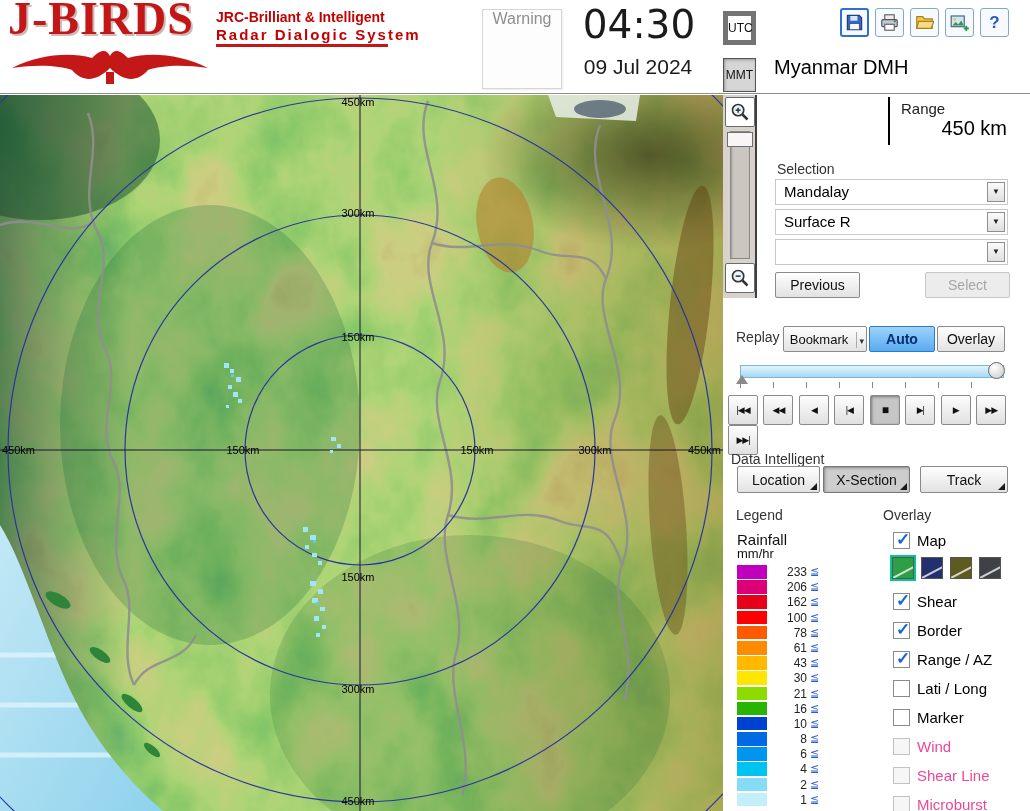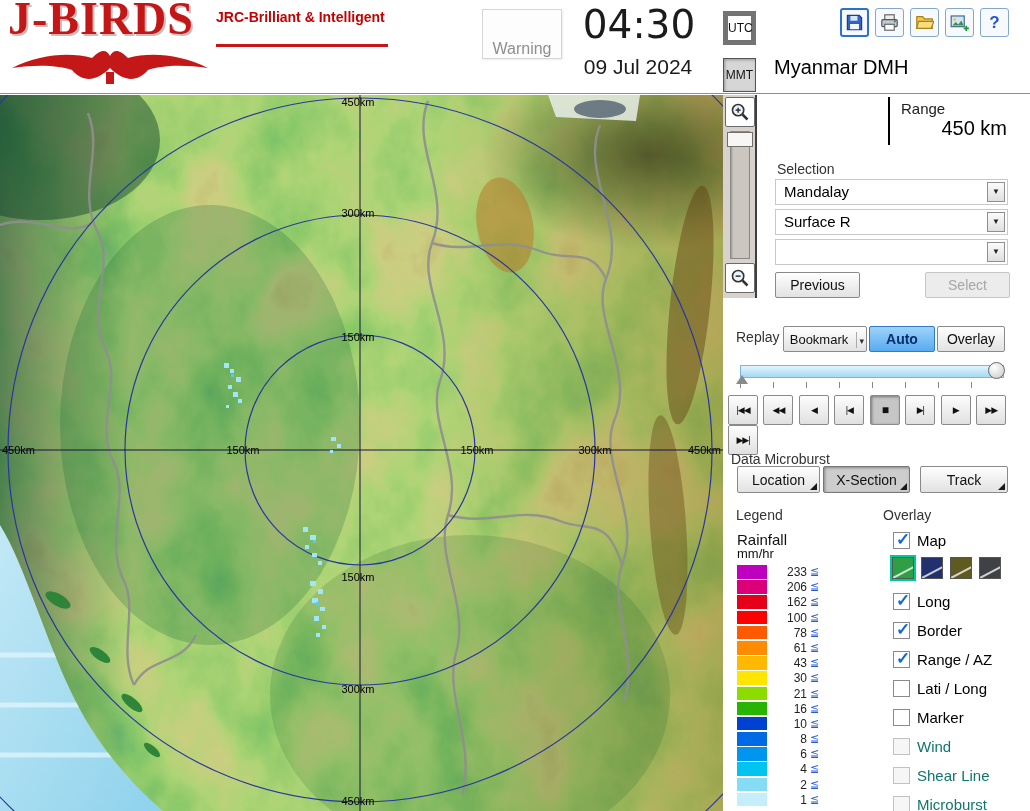--- a/index.html
+++ b/index.html
@@ -7,21 +7,21 @@
   #app{position:relative;width:1030px;height:811px;background:#fff;overflow:hidden}
 
   
   #hdr{position:absolute;left:0;top:0;width:1030px;height:94px;background:#fff;border-bottom:1px solid #8f8f8f}
   #logo-title{position:absolute;left:8px;top:-6px;font-family:"Liberation Serif",serif;font-weight:bold;font-size:46px;line-height:1.1;color:#c41616;letter-spacing:1px;text-shadow:2px 2px 0 rgba(70,10,10,.28)}
   #logo-tag1{position:absolute;left:216px;top:9px;font-size:14px;font-weight:bold;color:#c40000}
   #logo-tag2{position:absolute;left:216px;top:26px;font-size:15px;font-weight:bold;color:#c40000;letter-spacing:2px}
   #logo-line{position:absolute;left:216px;top:44px;width:172px;height:3px;background:#c41616}
   #eagle{position:absolute;left:10px;top:46px}
 
-  #warning-box{position:absolute;left:482px;top:9px;width:80px;height:50px;background:#fdfdfd;border:1px solid #d6d6d6;box-shadow:1px 1px 2px rgba(0,0,0,.08);display:flex;align-items:flex-end;justify-content:center;color:#8f8f8f;font-size:16px}
+  #warning-box{position:absolute;left:482px;top:9px;width:80px;height:80px;background:#fdfdfd;border:1px solid #d6d6d6;box-shadow:1px 1px 2px rgba(0,0,0,.08);display:flex;align-items:flex-start;justify-content:center;color:#8f8f8f;font-size:16px}
   #clock-time{position:absolute;left:566px;top:2px;width:146px;text-align:center;font-family:"DejaVu Sans",sans-serif;font-size:39px;color:#1b1b1b}
   #clock-date{position:absolute;left:558px;top:55px;width:160px;text-align:center;font-size:21px;color:#1b1b1b}
 
   .tzbtn{position:absolute;width:33px;height:34px;font-size:12px;font-family:inherit;color:#111;cursor:pointer}
   #btn-utc{left:723px;top:11px;background:#fff;border:5px solid #737373}
   #btn-mmt{left:723px;top:58px;background:#d6d6d6;border:1px solid #555;box-shadow:inset 1px 1px 3px rgba(0,0,0,.3)}
 
   .tool{position:absolute;top:8px;width:29px;height:29px;background:#f6fafe;border:1px solid #86a7c8;border-radius:3px;padding:3px;cursor:pointer;display:flex;align-items:center;justify-content:center}
   #tb-save{left:840px;border:2px solid #2f6fd0}
   #tb-print{left:875px}#tb-open{left:910px}#tb-export{left:945px}
@@ -87,34 +87,35 @@
   .lg-row{display:flex;height:15.2px}
   .lg-swatch{width:30px;height:13.6px;flex:none}
   .lg-val{width:40px;text-align:right;font-size:12px;color:#222;flex:none}
   .lg-leq{margin-left:3px;font-size:11px;color:#2a5ad0}
 
   .ov-row{position:absolute;left:170px;display:flex;align-items:center;gap:7px;height:18px;cursor:pointer}
   .cb{width:17px;height:17px;background:#fff;border:1px solid #8a8a8a;position:relative;flex:none}
   .cb.checked::after{content:"✓";position:absolute;left:2px;top:-4px;font-size:17px;font-weight:bold;color:#1766d8}
   .ov-label{font-size:15px;color:#000;white-space:nowrap}
   .ov-row.disabled .cb{border-color:#c2c2c2;background:#f6f6f6}
-  .ov-row.disabled .ov-label{color:#0f766e}
+  .ov-row.disabled .ov-label{color:#ec4899}
   #map-styles{position:absolute;left:169px;top:462px;display:flex;gap:7px}
   .mstyle{width:22px;height:22px;border:1px solid #555;position:relative;overflow:hidden;cursor:pointer}
   .mstyle::after{content:"";position:absolute;left:-6px;top:11px;width:42px;height:2px;background:rgba(255,255,255,.75);transform:rotate(-28deg)}
   .mstyle.selected{outline:2px solid #00c896}
 </style>
 </head>
 <body>
 
 <div id="app">
 
   <div id="hdr">
     <div id="logo-title">J-BIRDS</div>
     <div id="logo-tag1">JRC-Brilliant &amp; Intelligent</div>
+    <div id="logo-tag2">Radar  Dialogic  System</div>
     <div id="logo-line"></div>
     <svg id="eagle" width="200" height="42" viewBox="0 0 200 42">
       <path d="M2,22 C30,8 60,6 82,12 C90,4 96,2 100,10 C104,2 110,4 118,12 C140,6 170,8 198,22 C170,18 150,20 138,24 C126,38 112,34 100,22 C88,34 74,38 62,24 C50,20 30,18 2,22 Z" fill="#c41818"></path>
       <rect x="96" y="26" width="8" height="12" fill="#c41818"></rect>
     </svg>
 
     <div id="warning-box">
       <span>Warning</span>
     </div>
 
@@ -350,21 +351,21 @@
       <button class="tbtn">◀◀</button>
       <button class="tbtn">◀</button>
       <button class="tbtn">|◀</button>
       <button class="tbtn pressed">■</button>
       <button class="tbtn">▶|</button>
       <button class="tbtn">▶</button>
       <button class="tbtn">▶▶</button>
       <button class="tbtn">▶▶|</button>
     </div>
 
-    <div class="plabel" id="da-label" style="left:8px;top:356px">Data Microburst</div>
+    <div class="plabel" id="da-label" style="left:8px;top:356px">Data Intelligent</div>
     <button id="btn-location" class="btn da-btn">
       <span>Location</span>
       <span class="corner"></span>
     </button>
     <button id="btn-xsection" class="btn da-btn pressed">
       <span>X-Section</span>
       <span class="corner"></span>
     </button>
     <button id="btn-track" class="btn da-btn">
       <span>Track</span>
@@ -466,21 +467,21 @@
 
     <div id="map-styles">
       <span class="mstyle selected" style="background-color: rgb(47, 158, 68);"></span>
       <span class="mstyle" style="background-color: rgb(34, 49, 110);"></span>
       <span class="mstyle" style="background-color: rgb(95, 90, 31);"></span>
       <span class="mstyle" style="background-color: rgb(63, 65, 71);"></span>
     </div>
 
     <div class="ov-row checked" style="top:497px">
       <span class="cb checked"></span>
-      <span class="ov-label">Long</span>
+      <span class="ov-label">Shear</span>
     </div>
     <div class="ov-row checked" style="top:526px">
       <span class="cb checked"></span>
       <span class="ov-label">Border</span>
     </div>
     <div class="ov-row checked" style="top:555px">
       <span class="cb checked"></span>
       <span class="ov-label">Range / AZ</span>
     </div>
     <div class="ov-row" style="top:584px">

